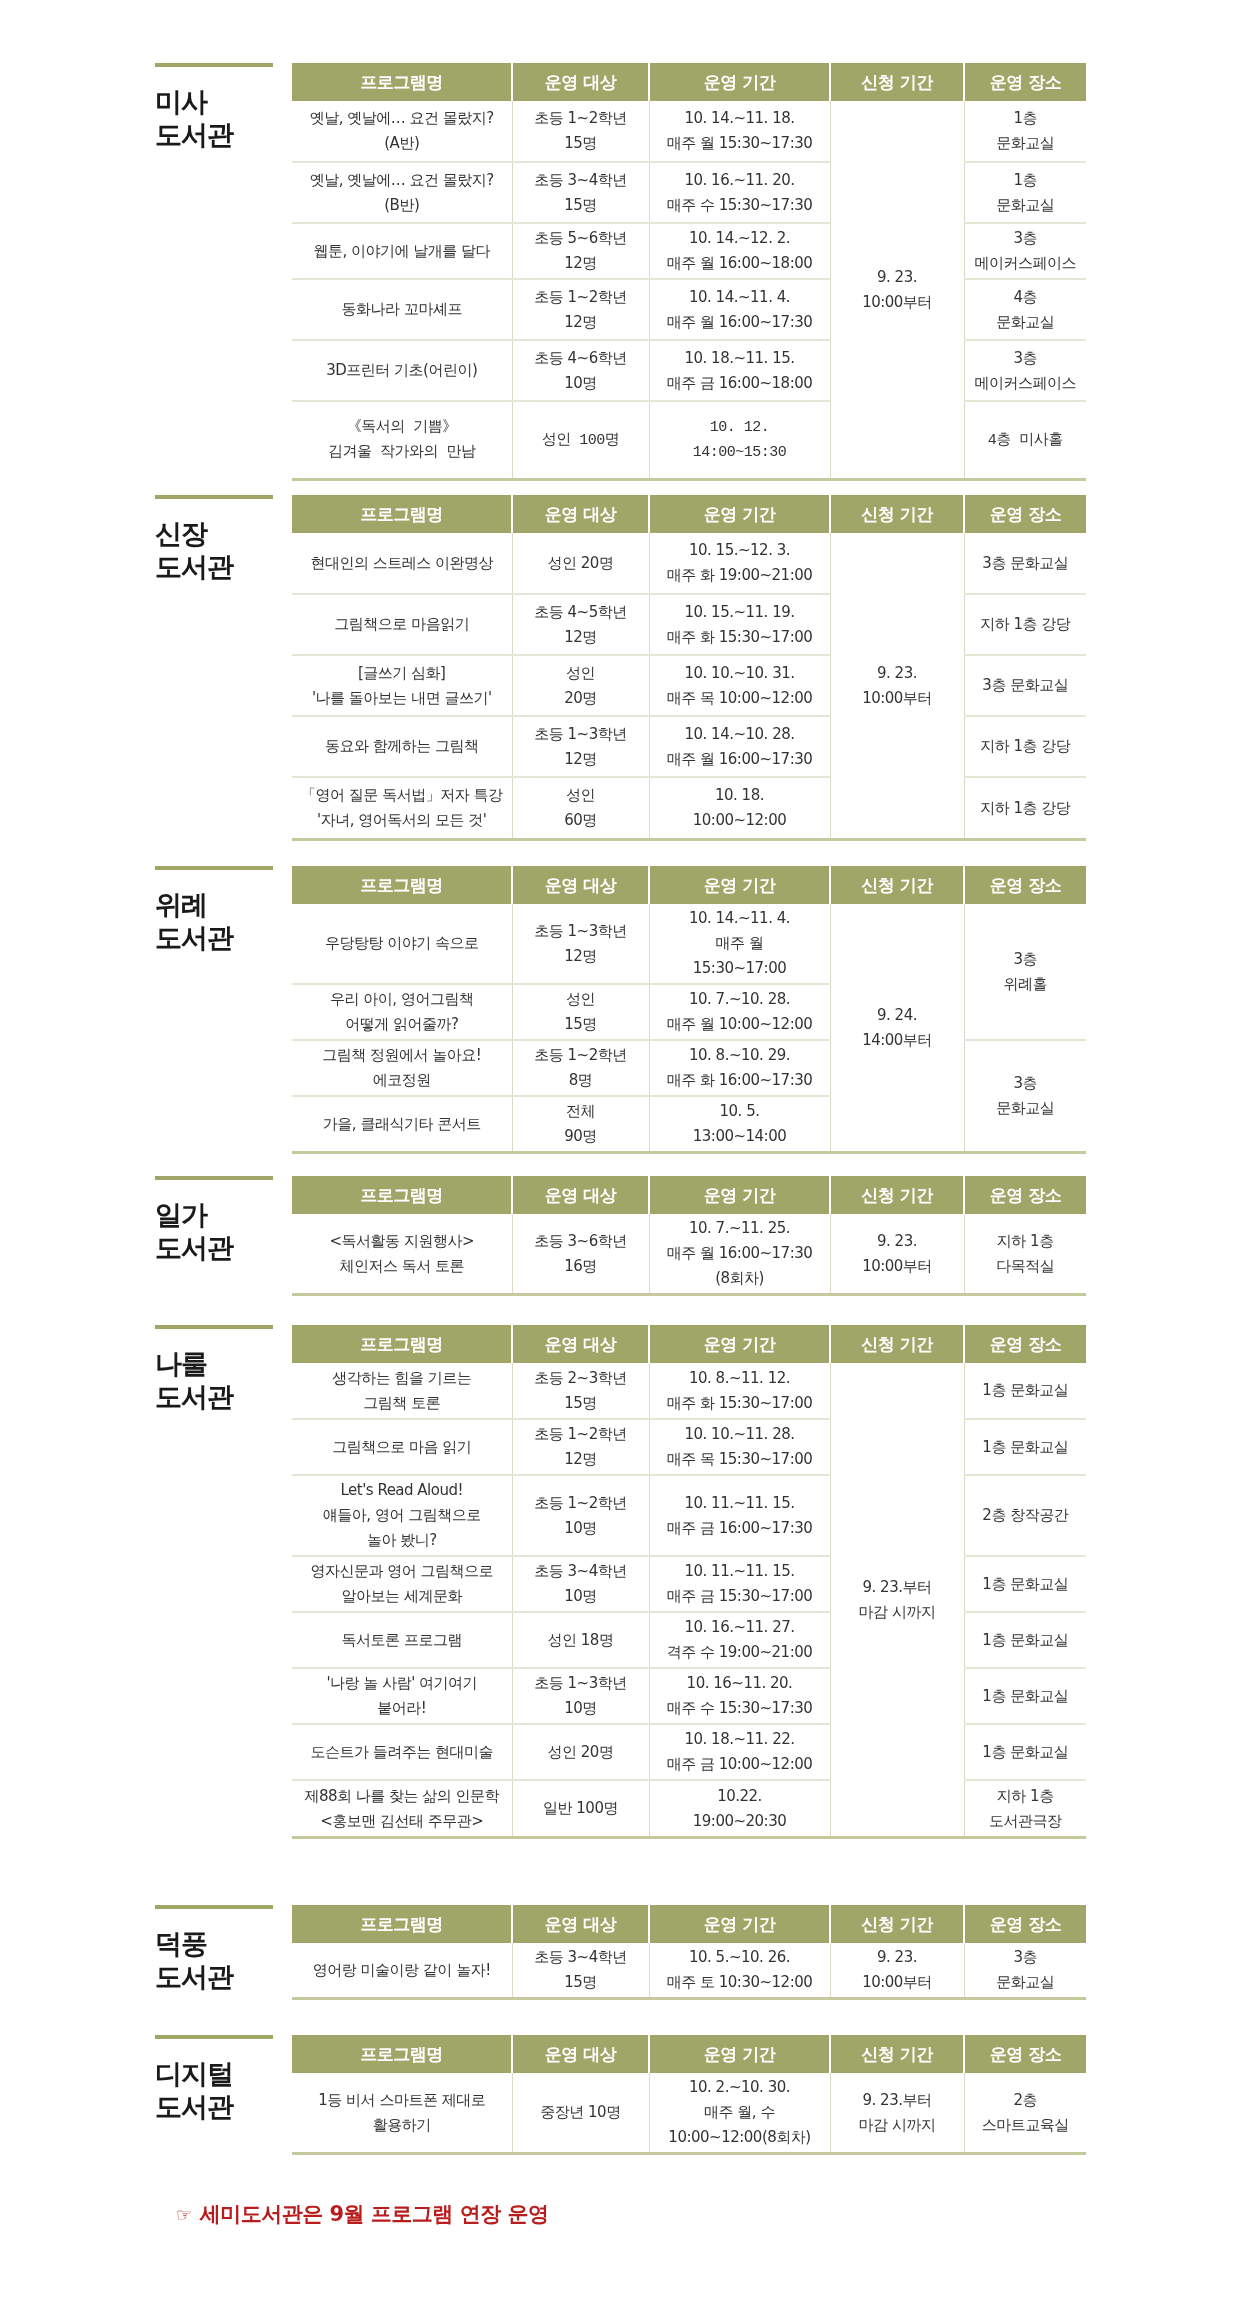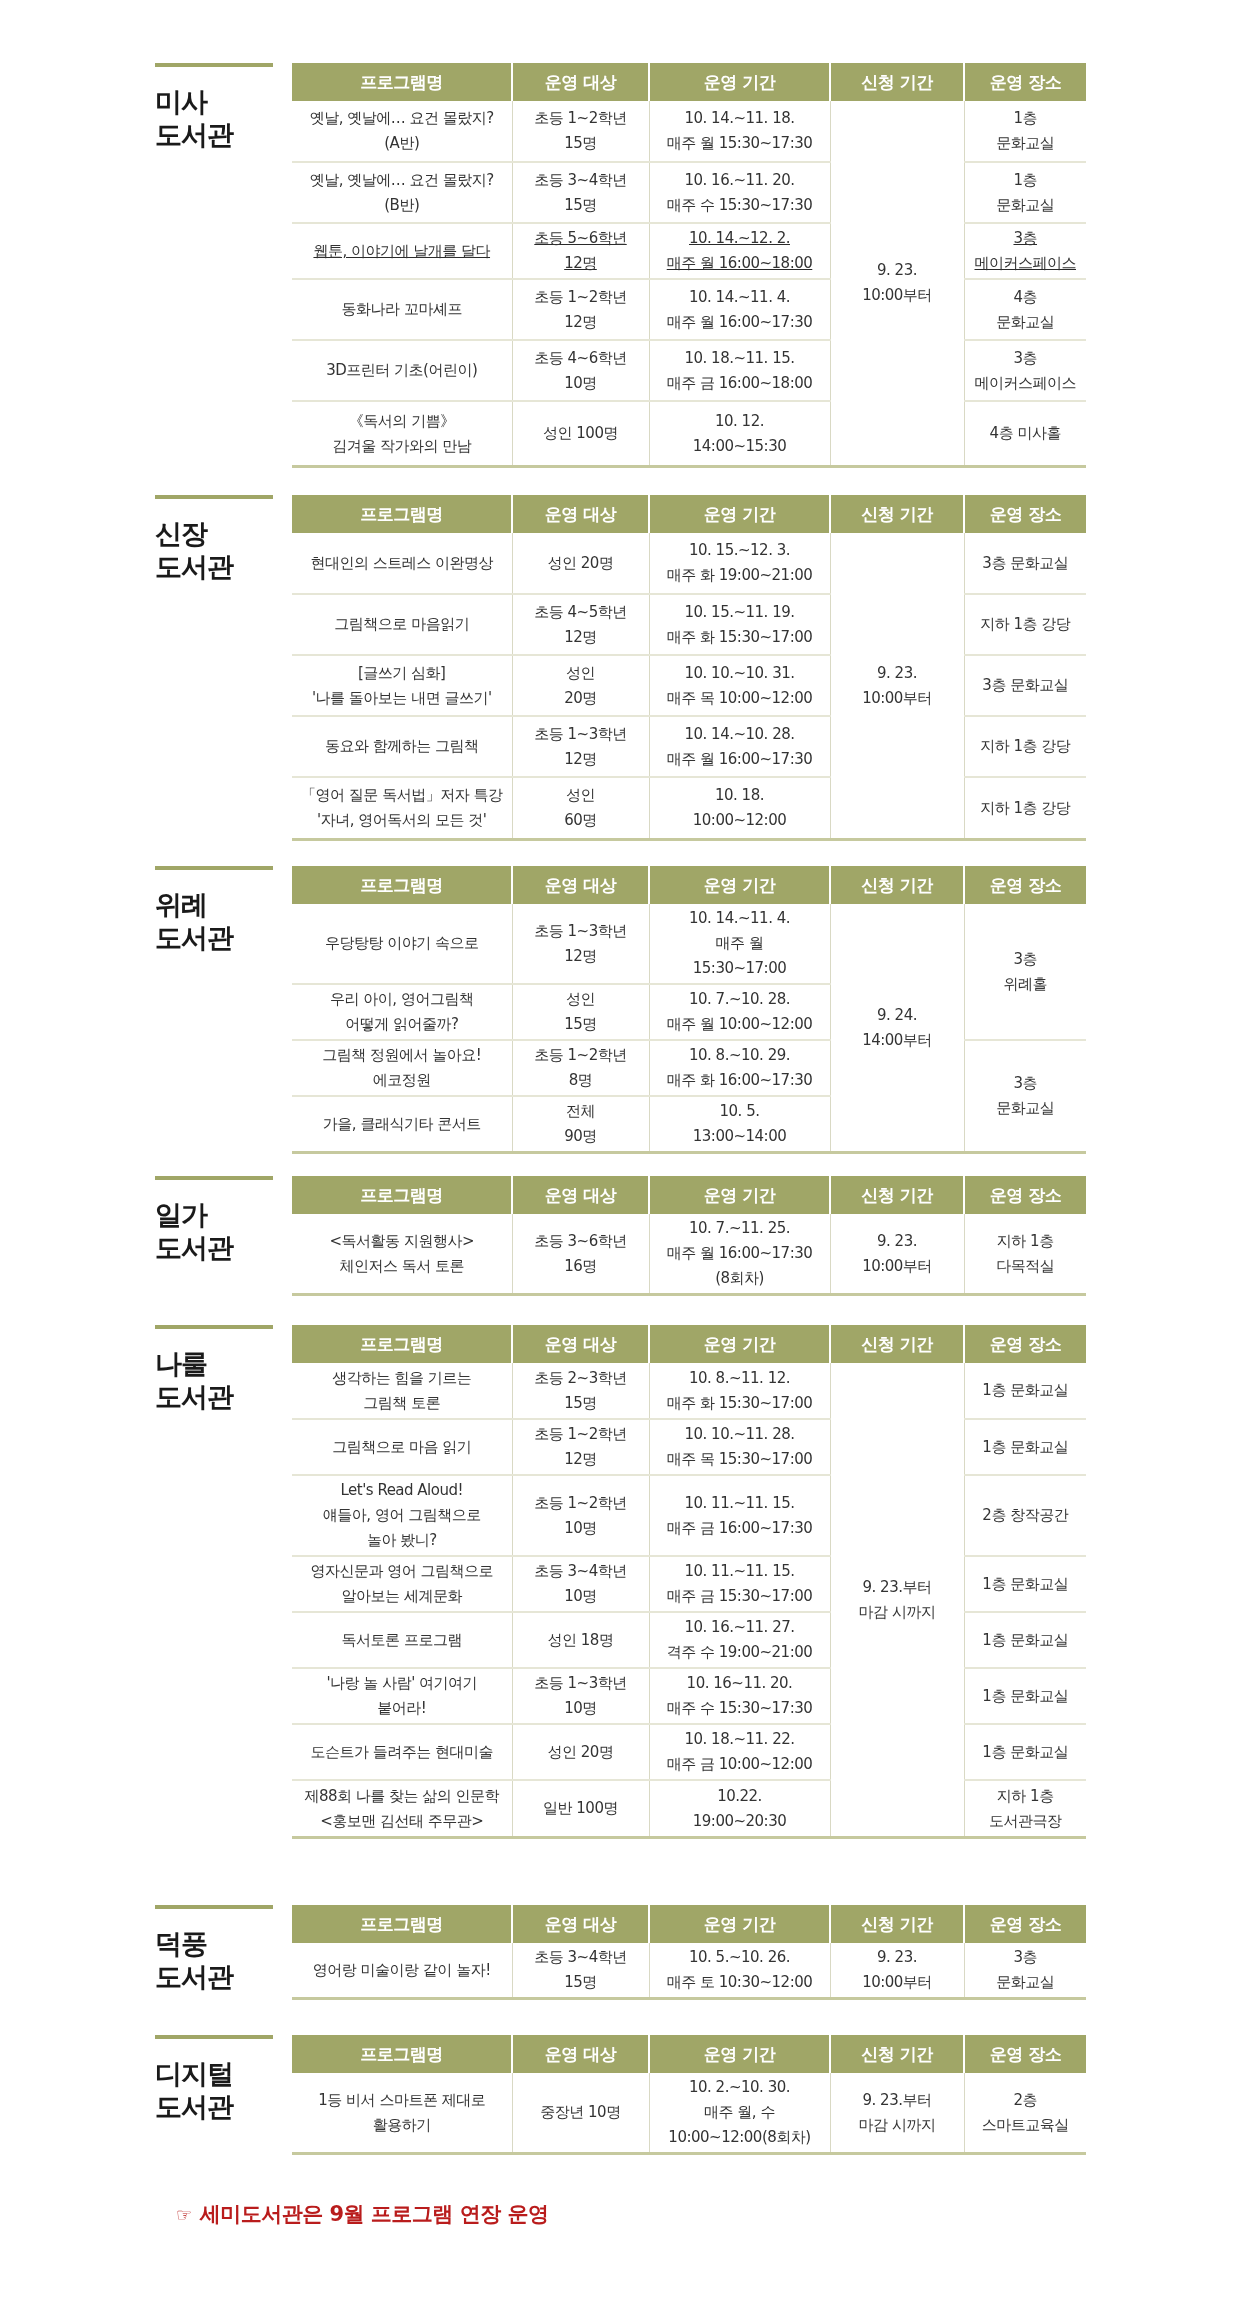--- a/index.html
+++ b/index.html
@@ -61,21 +61,21 @@
       <tr style="height:61px;">
         <td>옛날, 옛날에… 요건 몰랐지?
 (B반)</td>
         <td>초등 3~4학년
 15명</td>
         <td>10. 16.~11. 20.
 매주 수 15:30~17:30</td>
         <td>1층
 문화교실</td>
       </tr>
-      <tr style="height:50px;text-decoration:underline;">
+      <tr style="height:50px;">
         <td>웹툰, 이야기에 날개를 달다</td>
         <td>초등 5~6학년
 12명</td>
         <td>10. 14.~12. 2.
 매주 월 16:00~18:00</td>
         <td>3층
 메이커스페이스</td>
       </tr>
       <tr style="height:61px;">
         <td>동화나라 꼬마셰프</td>
@@ -88,21 +88,21 @@
       </tr>
       <tr style="height:61px;">
         <td>3D프린터 기초(어린이)</td>
         <td>초등 4~6학년
 10명</td>
         <td>10. 18.~11. 15.
 매주 금 16:00~18:00</td>
         <td>3층
 메이커스페이스</td>
       </tr>
-      <tr style="height:64px;">
+      <tr style="height:77px;font-family:Liberation Mono, monospace;">
         <td>《독서의 기쁨》
 김겨울 작가와의 만남</td>
         <td>성인 100명</td>
         <td>10. 12.
 14:00~15:30</td>
         <td>4층 미사홀</td>
       </tr>
     </tbody>
     <tfoot>
         <tr>

